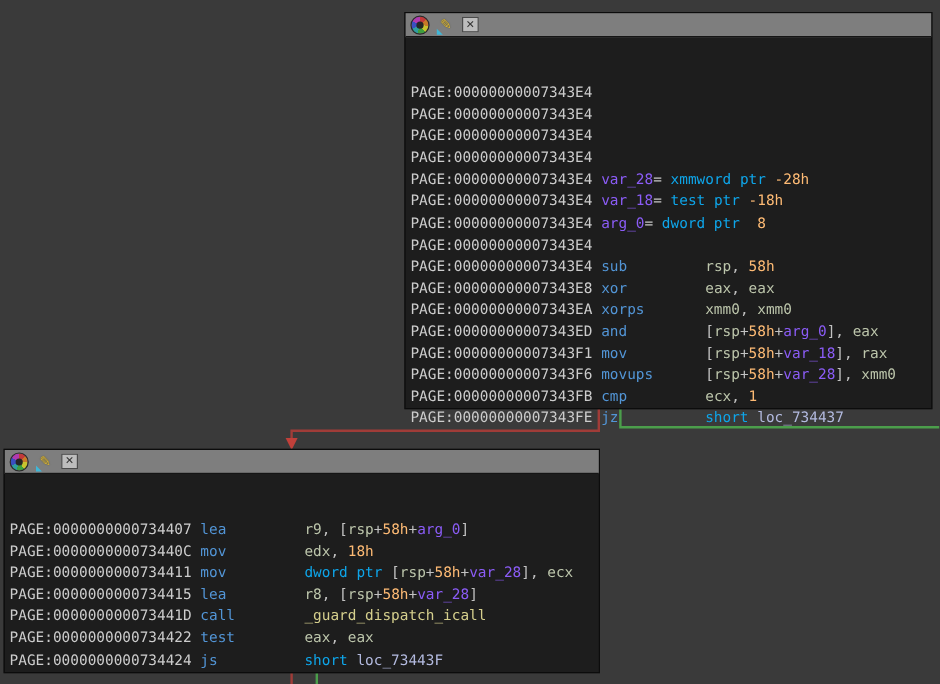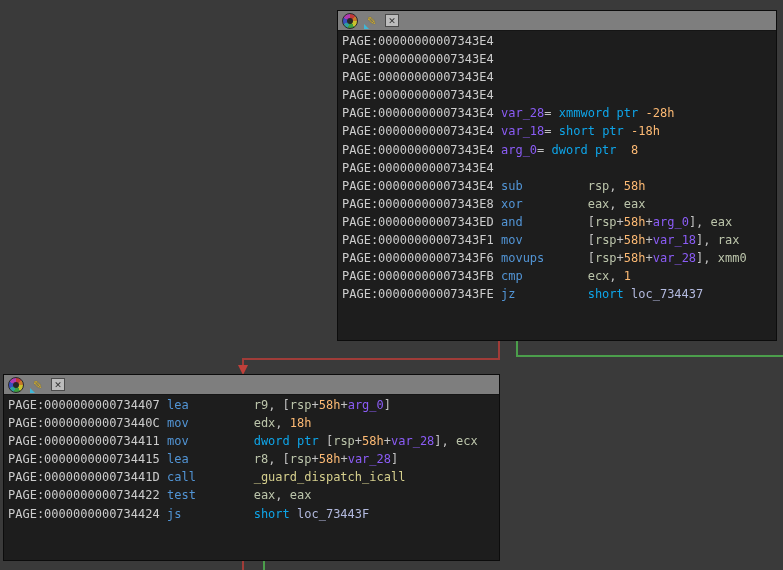--- a/index.html
+++ b/index.html
@@ -35,21 +35,21 @@
   }
   .icon-pencil::after{
     content:"";position:absolute;left:0;bottom:0;width:0;height:0;
     border-left:5px solid #3fb7d8;border-top:5px solid transparent;
   }
   .icon-group{
     width:14px;height:13px;background:#bdbdbd;border:1px solid #4a4a4a;
     color:#333;font-size:9px;line-height:12px;text-align:center;
     box-sizing:border-box;font-family:"DejaVu Sans", sans-serif;
   }
-  .code{padding:1px 0 16px 4px;}
+  .code{padding:1px 0 16px 4px;margin-top:36px;}
   .line{height:18.1px;line-height:18.1px;white-space:pre;font-size:12px;}
   .tk-addr{color:#cccccc}
   .tk-mn{color:#5295d6}
   .tk-reg{color:#bcc5ab}
   .tk-num{color:#fdba74}
   .tk-var{color:#8b5cf6}
   .tk-typ{color:#0ea5e9}
   .tk-fn{color:#d5cf8d}
   .tk-loc{color:#b3badf}
   .tk-pun{color:#c2c2c2}
@@ -73,25 +73,26 @@
       <span class="icon-wheel"></span>
       <span class="icon-pencil">✎</span>
       <span class="icon-group">✕</span>
     </div>
     <div class="code">
         <div class="line"><span class="tk-addr">PAGE:00000000007343E4</span></div>
         <div class="line"><span class="tk-addr">PAGE:00000000007343E4</span></div>
         <div class="line"><span class="tk-addr">PAGE:00000000007343E4</span></div>
         <div class="line"><span class="tk-addr">PAGE:00000000007343E4</span></div>
         <div class="line"><span class="tk-addr">PAGE:00000000007343E4</span><span class="tk-ws"> </span><span class="tk-var">var_28</span><span class="tk-pun">=</span><span class="tk-ws"> </span><span class="tk-typ">xmmword ptr</span><span class="tk-ws"> </span><span class="tk-num">-28h</span></div>
-        <div class="line"><span class="tk-addr">PAGE:00000000007343E4</span><span class="tk-ws"> </span><span class="tk-var">var_18</span><span class="tk-pun">=</span><span class="tk-ws"> </span><span class="tk-typ">short ptr</span><span class="tk-ws"> </span><span class="tk-num">-18h</span></div>
+        <div class="line"><span class="tk-addr">PAGE:00000000007343E4</span><span class="tk-ws"> </span><span class="tk-var">var_18</span><span class="tk-pun">=</span><span class="tk-ws"> </span><span class="tk-typ">test ptr</span><span class="tk-ws"> </span><span class="tk-num">-18h</span></div>
         <div class="line"><span class="tk-addr">PAGE:00000000007343E4</span><span class="tk-ws"> </span><span class="tk-var">arg_0</span><span class="tk-pun">=</span><span class="tk-ws"> </span><span class="tk-typ">dword ptr</span><span class="tk-ws">  </span><span class="tk-num">8</span></div>
         <div class="line"><span class="tk-addr">PAGE:00000000007343E4</span></div>
         <div class="line"><span class="tk-addr">PAGE:00000000007343E4</span><span class="tk-ws"> </span><span class="tk-mn">sub</span><span class="tk-ws">         </span><span class="tk-reg">rsp</span><span class="tk-pun">, </span><span class="tk-num">58h</span></div>
         <div class="line"><span class="tk-addr">PAGE:00000000007343E8</span><span class="tk-ws"> </span><span class="tk-mn">xor</span><span class="tk-ws">         </span><span class="tk-reg">eax</span><span class="tk-pun">, </span><span class="tk-reg">eax</span></div>
+        <div class="line"><span class="tk-addr">PAGE:00000000007343EA</span><span class="tk-ws"> </span><span class="tk-mn">xorps</span><span class="tk-ws">       </span><span class="tk-reg">xmm0</span><span class="tk-pun">, </span><span class="tk-reg">xmm0</span></div>
         <div class="line"><span class="tk-addr">PAGE:00000000007343ED</span><span class="tk-ws"> </span><span class="tk-mn">and</span><span class="tk-ws">         </span><span class="tk-pun">[</span><span class="tk-reg">rsp</span><span class="tk-pun">+</span><span class="tk-num">58h</span><span class="tk-pun">+</span><span class="tk-var">arg_0</span><span class="tk-pun">], </span><span class="tk-reg">eax</span></div>
         <div class="line"><span class="tk-addr">PAGE:00000000007343F1</span><span class="tk-ws"> </span><span class="tk-mn">mov</span><span class="tk-ws">         </span><span class="tk-pun">[</span><span class="tk-reg">rsp</span><span class="tk-pun">+</span><span class="tk-num">58h</span><span class="tk-pun">+</span><span class="tk-var">var_18</span><span class="tk-pun">], </span><span class="tk-reg">rax</span></div>
         <div class="line"><span class="tk-addr">PAGE:00000000007343F6</span><span class="tk-ws"> </span><span class="tk-mn">movups</span><span class="tk-ws">      </span><span class="tk-pun">[</span><span class="tk-reg">rsp</span><span class="tk-pun">+</span><span class="tk-num">58h</span><span class="tk-pun">+</span><span class="tk-var">var_28</span><span class="tk-pun">], </span><span class="tk-reg">xmm0</span></div>
         <div class="line"><span class="tk-addr">PAGE:00000000007343FB</span><span class="tk-ws"> </span><span class="tk-mn">cmp</span><span class="tk-ws">         </span><span class="tk-reg">ecx</span><span class="tk-pun">, </span><span class="tk-num">1</span></div>
         <div class="line"><span class="tk-addr">PAGE:00000000007343FE</span><span class="tk-ws"> </span><span class="tk-mn">jz</span><span class="tk-ws">          </span><span class="tk-typ">short</span><span class="tk-ws"> </span><span class="tk-loc">loc_734437</span></div>
       </div>
   </div>
 
   <div class="block" style="left:3px;top:374px;width:497px;height:187px;">
     <div class="block-title">

